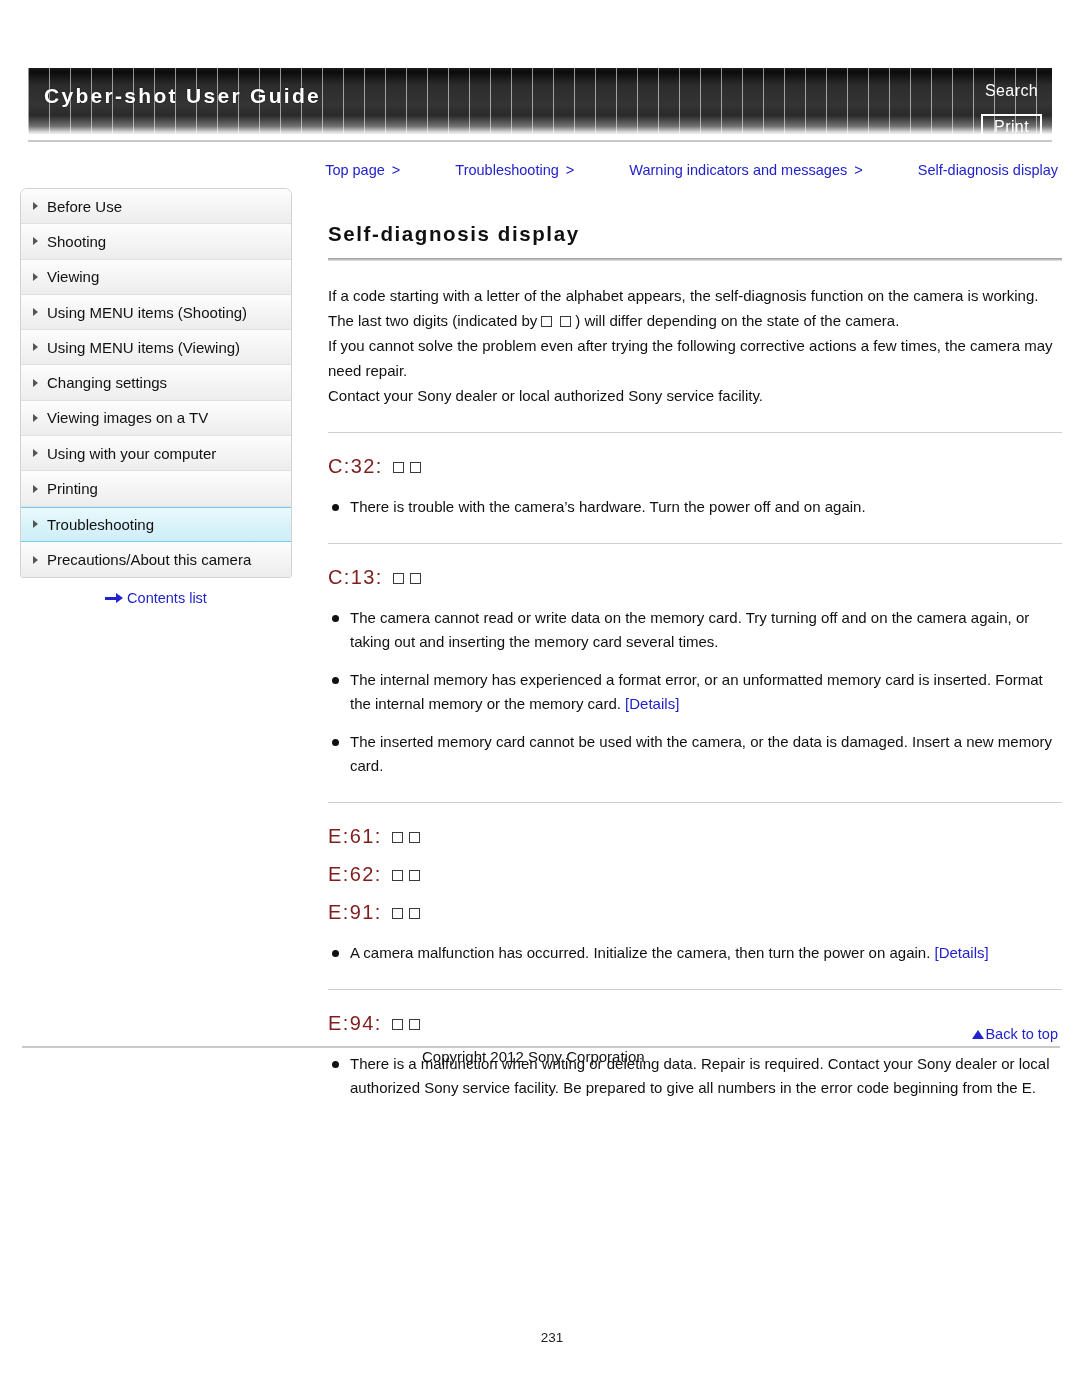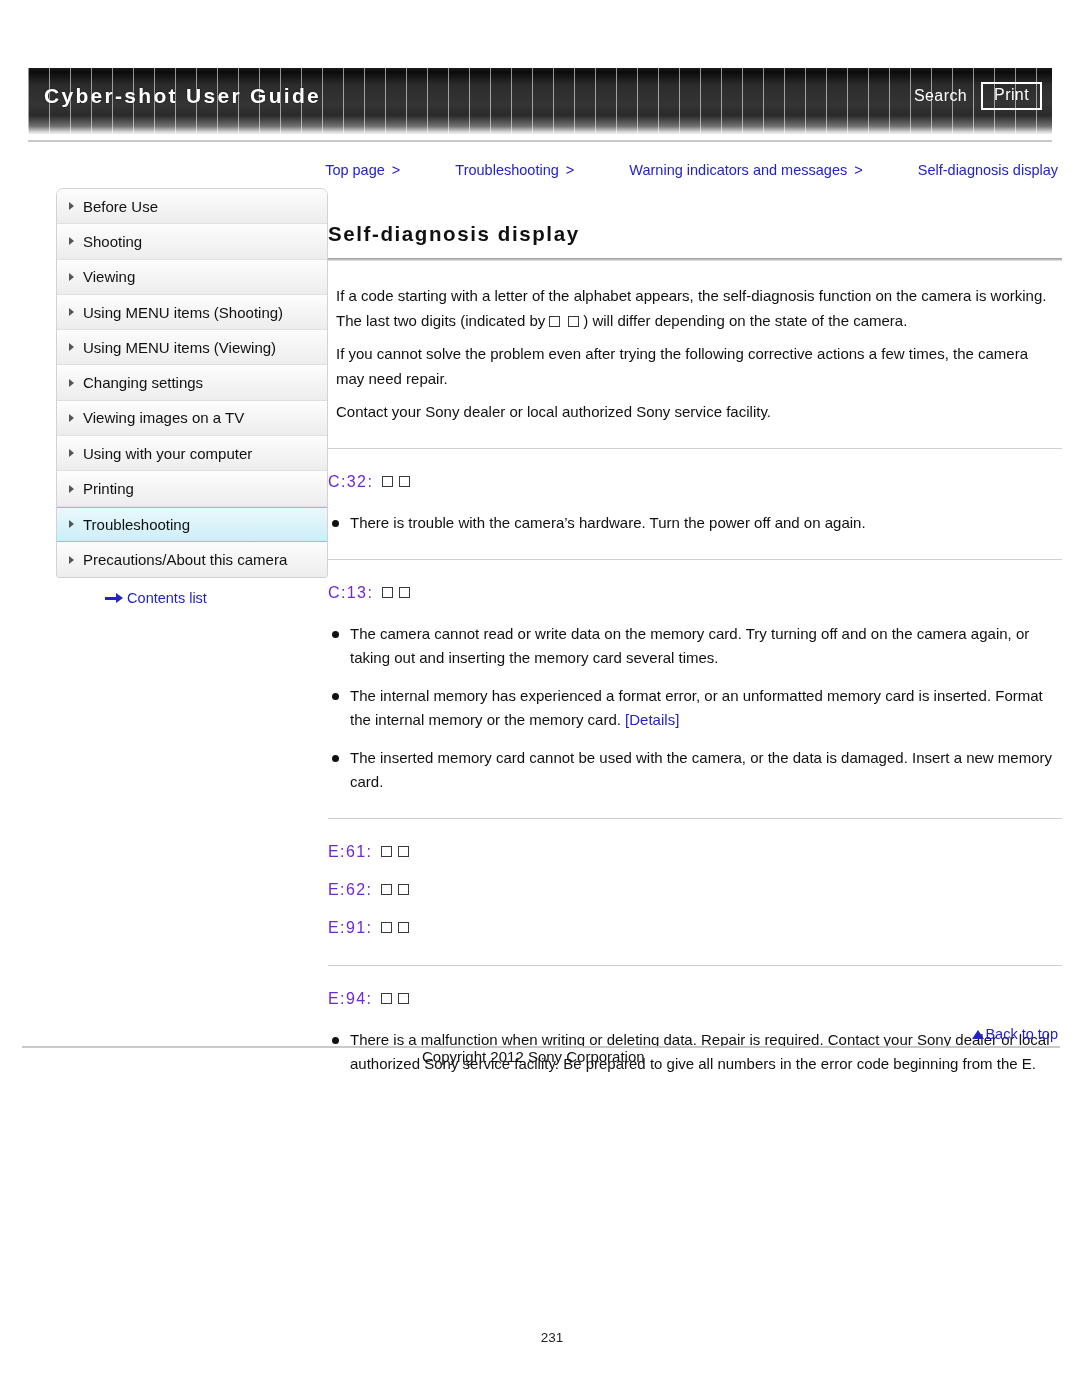--- a/index.html
+++ b/index.html
@@ -55,20 +55,21 @@
     white-space: nowrap;
     text-shadow: 0 0 2px rgba(0,0,0,0.6);
   }
   .header-actions {
     position: absolute;
     right: 10px;
     top: 14px;
     display: flex;
     align-items: center;
     gap: 14px;
+    flex-direction: column;
   }
   .search-link {
     color: #ffffff;
     font-size: 16px;
     letter-spacing: 0.4px;
     white-space: nowrap;
     cursor: pointer;
   }
   .print-button {
     color: #ffffff;
@@ -106,21 +107,20 @@
   .sidebar {
     position: absolute;
     left: 20px;
     top: 188px;
     width: 272px;
     border: 1px solid #d2d2d2;
     border-radius: 7px 7px 3px 3px;
     background: linear-gradient(to bottom, #fbfbfb 0%, #f4f4f4 100%);
     overflow: hidden;
     box-sizing: border-box;
-    margin-left: 36px;
   }
   .nav-item {
     position: relative;
     height: 35.3px;
     display: flex;
     align-items: center;
     padding-left: 12px;
     font-size: 15px;
     color: #111111;
     border-bottom: 1px solid #e0e0e0;
@@ -201,41 +201,41 @@
   }
   .title-rule {
     height: 3px;
     background: linear-gradient(to bottom, #9a9a9a 0%, #bdbdbd 50%, #e6e6e6 100%);
     margin-bottom: 22px;
   }
   .para {
     font-size: 15px;
     line-height: 25px;
     color: #111111;
-    margin: 8px;
+    margin: 0;
   }
   .para + .para { margin-top: 0px; }
   .box-glyph {
     display: inline-block;
     width: 11px;
     height: 11px;
     border: 1.6px solid #3a3a3a;
     vertical-align: -1px;
     margin: 0 4px;
     box-sizing: border-box;
   }
   .section-rule {
     height: 1px;
     background: #cfcfcf;
     margin: 24px 0 0 0;
   }
   .code-heading {
-    font-size: 16px;
+    font-size: 20px;
     letter-spacing: 1.4px;
-    color: #6d28d9;
+    color: #7f1d1d;
     margin: 20px 0 0 0;
     line-height: 26px;
   }
   .code-heading .box-glyph { margin: 0 3px; vertical-align: 0px; }
   .code-heading + .code-heading { margin-top: 12px; }
 
   ul.bullets {
     list-style: none;
     margin: 16px 0 0 0;
     padding: 0;
@@ -410,20 +410,23 @@
       <div class="code-heading"><span>C:13:</span> <span class="box-glyph"></span><span class="box-glyph"></span></div>
       <ul class="bullets">
         <li><span>The camera cannot read or write data on the memory card. Try turning off and on the camera again, or taking out and inserting the memory card several times.</span></li>
         <li><span>The internal memory has experienced a format error, or an unformatted memory card is inserted. Format the internal memory or the memory card.</span> <span class="details-link">[Details]</span></li>
         <li><span>The inserted memory card cannot be used with the camera, or the data is damaged. Insert a new memory card.</span></li>
       </ul>
       <div class="section-rule"></div>
       <div class="code-heading"><span>E:61:</span> <span class="box-glyph"></span><span class="box-glyph"></span></div>
       <div class="code-heading"><span>E:62:</span> <span class="box-glyph"></span><span class="box-glyph"></span></div>
       <div class="code-heading"><span>E:91:</span> <span class="box-glyph"></span><span class="box-glyph"></span></div>
+      <ul class="bullets">
+        <li><span>A camera malfunction has occurred. Initialize the camera, then turn the power on again.</span> <span class="details-link">[Details]</span></li>
+      </ul>
       <div class="section-rule"></div>
       <div class="code-heading"><span>E:94:</span> <span class="box-glyph"></span><span class="box-glyph"></span></div>
       <ul class="bullets">
         <li><span>There is a malfunction when writing or deleting data. Repair is required. Contact your Sony dealer or local authorized Sony service facility. Be prepared to give all numbers in the error code beginning from the E.</span></li>
       </ul>
     </div>
 </div>
 
 <div class="back-to-top">
   <span class="tri-up-icon"></span>

